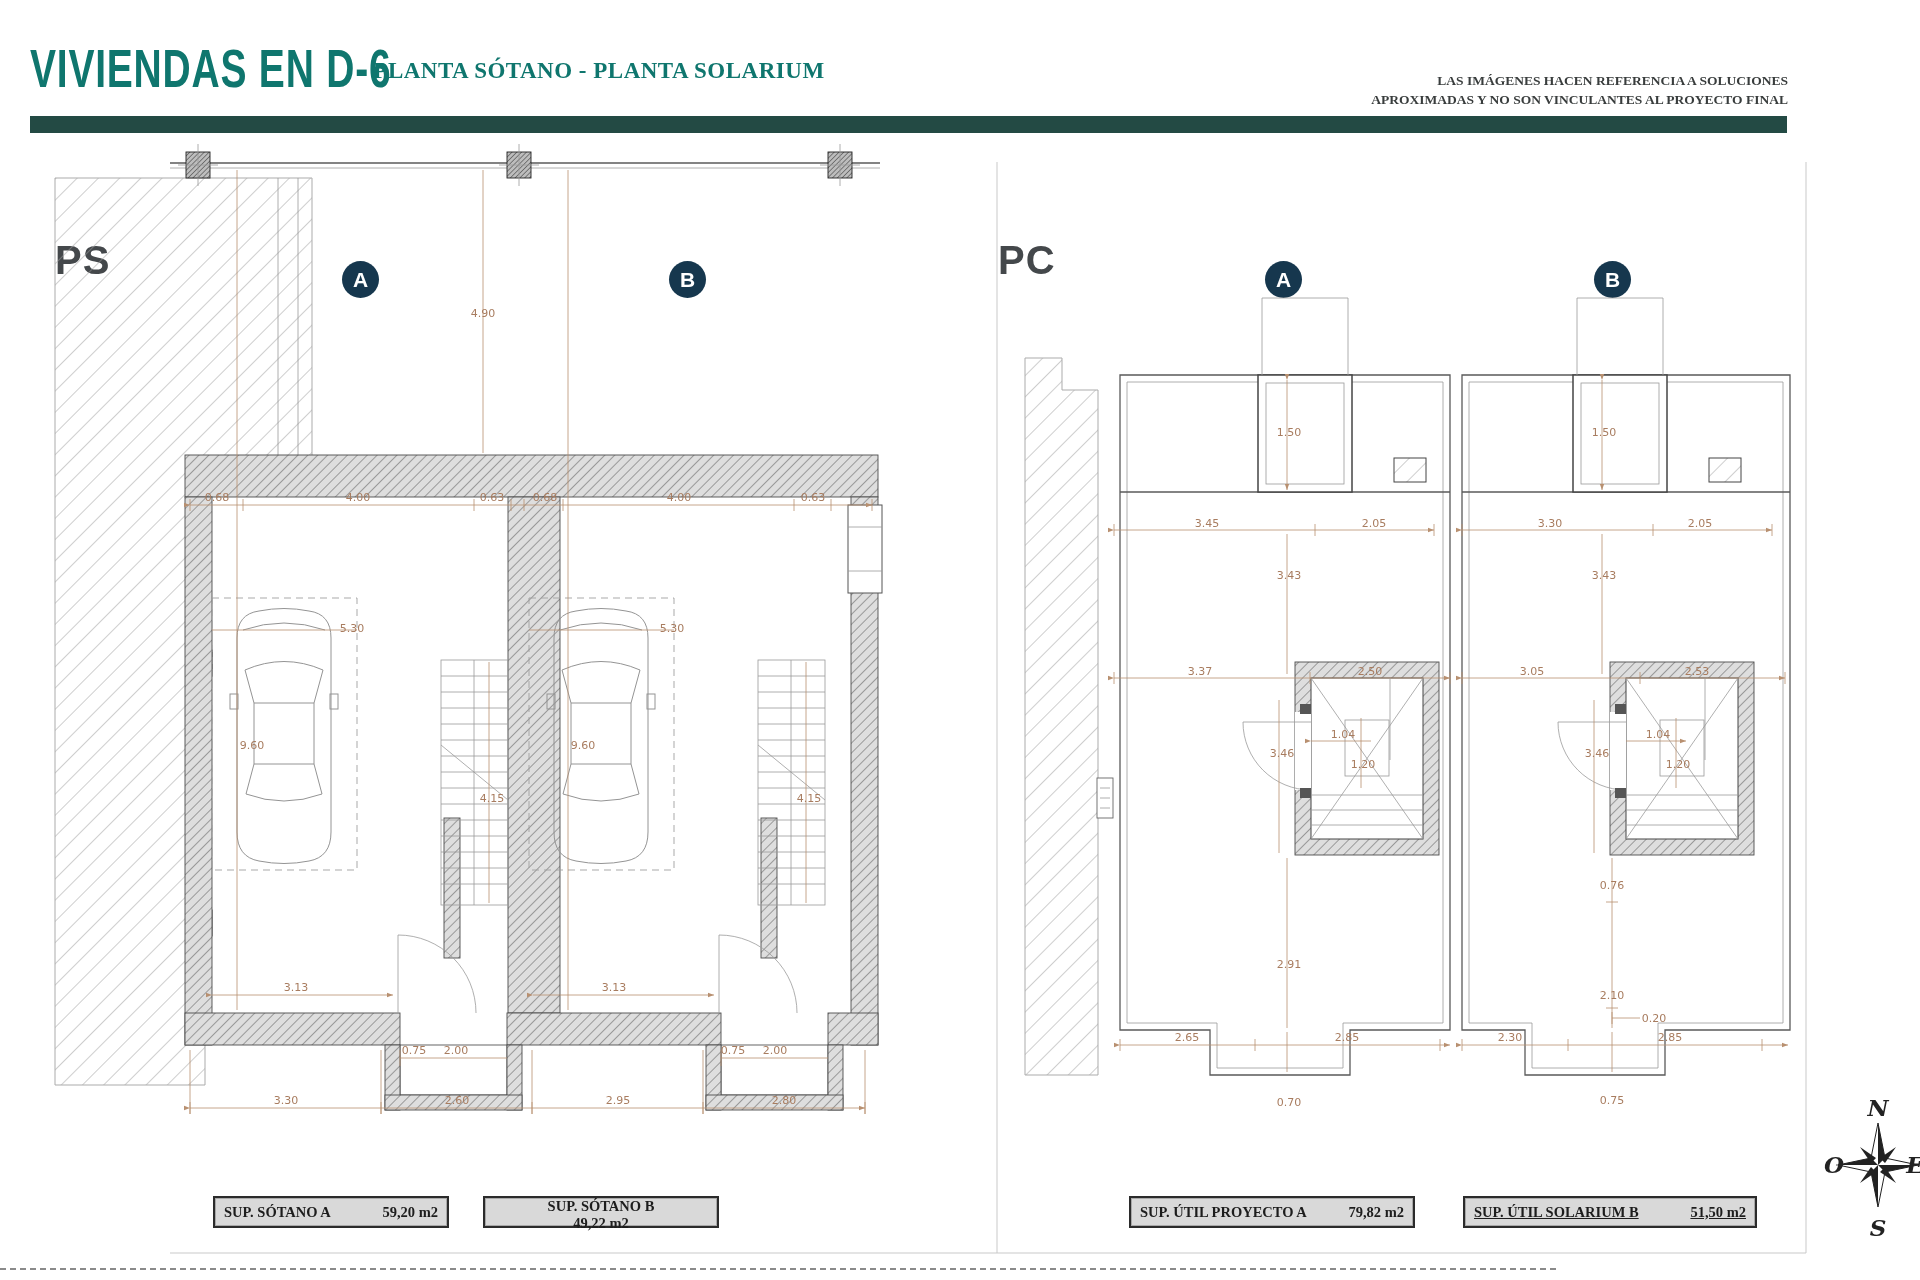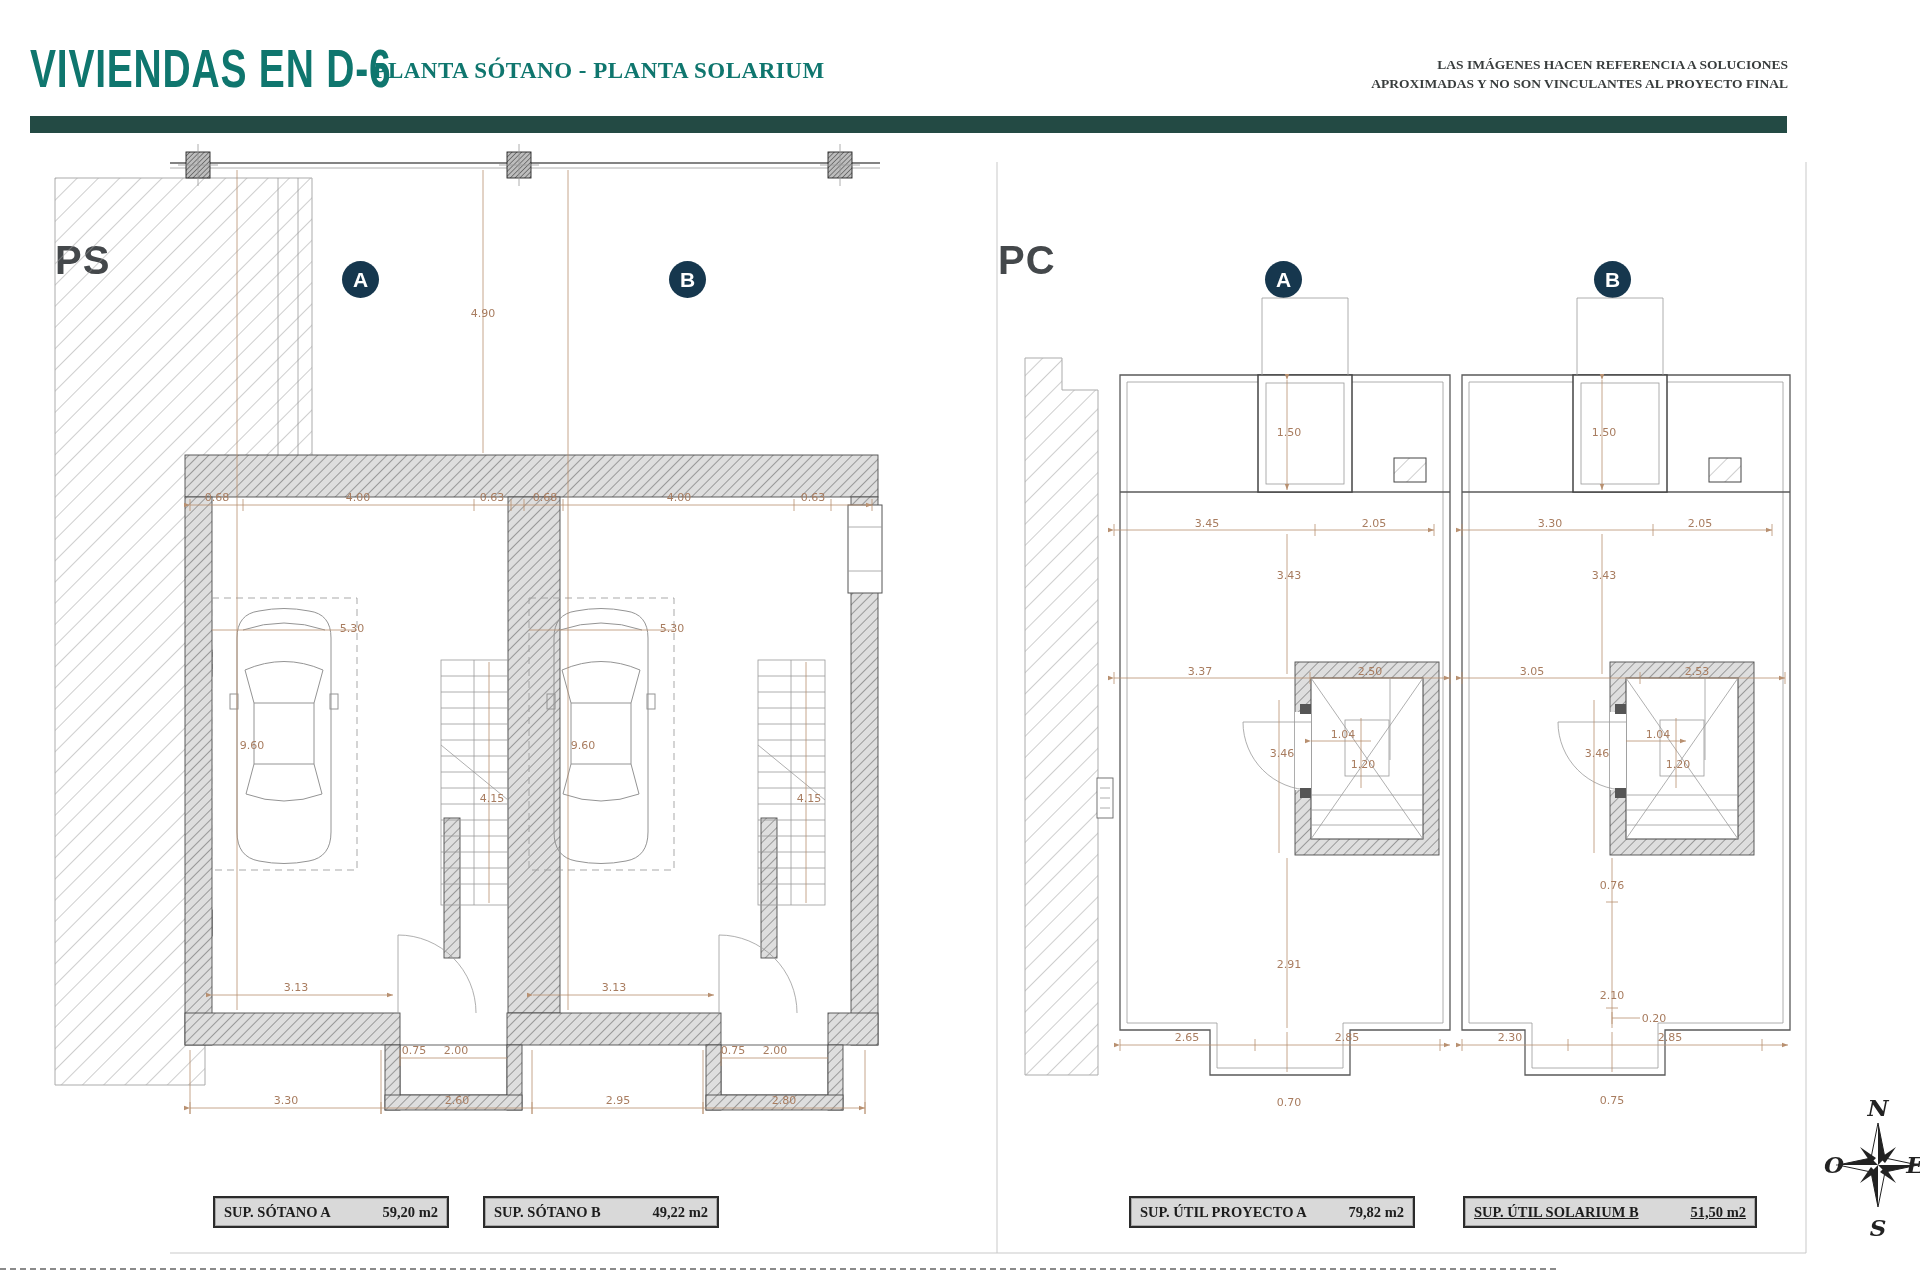--- a/index.html
+++ b/index.html
@@ -2,21 +2,21 @@
 <html><head>
 <meta charset="utf-8">
 <style>
   html,body{margin:0;padding:0;background:#fff;font-family:"Liberation Sans",sans-serif;}
   #stage{position:relative;width:1920px;height:1280px;background:#ffffff;overflow:hidden;}
 
   
   .hdr-title{position:absolute;left:30px;top:42px;display:flex;align-items:center;color:#0f766e;}
   .hdr-title .main{font-weight:bold;font-size:50px;letter-spacing:1px;transform:scaleX(0.78) scaleY(1.08);transform-origin:left bottom;white-space:nowrap;}
   .hdr-title .sub{font-family:"Liberation Serif",serif;font-weight:bold;font-size:23px;margin-left:-120px;white-space:nowrap;letter-spacing:0.5px;}
-  .disclaimer{position:absolute;right:132px;top:56px;text-align:right;font-family:"Liberation Serif",serif;font-weight:bold;font-size:13.5px;line-height:1.4;color:#393d3d;}
+  .disclaimer{position:absolute;right:132px;top:72px;text-align:right;font-family:"Liberation Serif",serif;font-weight:bold;font-size:13.5px;line-height:1.4;color:#393d3d;}
   .tealbar{position:absolute;left:30px;top:116px;width:1757px;height:17px;background:#234a44;}
 
   
   .plan-label{position:absolute;font-weight:bold;font-size:40px;color:#44484b;letter-spacing:1px;
     text-shadow:0 0 4px #fff,0 0 6px #fff,0 0 8px #fff;margin-top:38px;}
   .badge{position:absolute;width:37px;height:37px;border-radius:50%;background:#16374e;color:#fff;
     display:flex;align-items:center;justify-content:center;font-weight:bold;font-size:21px;}
 
   
   .areabox{position:absolute;height:28px;background:#d9d9d9;border:2px solid #2b2b2b;
@@ -328,21 +328,21 @@
       <text x="1878" y="1236" style="font:bold italic 23px 'DejaVu Serif',serif;fill:#222;">S</text>
       <text x="1915" y="1173" style="font:bold italic 23px 'DejaVu Serif',serif;fill:#222;">E</text>
       <text x="1834" y="1173" style="font:bold italic 23px 'DejaVu Serif',serif;fill:#222;">O</text>
     </g>
   </svg>
 
   <div class="areabox" style="left:213px;top:1196px;width:214px;">
     <span>SUP. SÓTANO A</span>
     <span>59,20 m2</span>
   </div>
-  <div class="areabox" style="left:483px;top:1196px;width:214px;">
+  <div class="areabox" style="left:483px;top:1196px;width:214px;flex-direction:column;">
     <span>SUP. SÓTANO B</span>
     <span>49,22 m2</span>
   </div>
   <div class="areabox" style="left:1129px;top:1196px;width:264px;">
     <span>SUP. ÚTIL PROYECTO A</span>
     <span>79,82 m2</span>
   </div>
   <div class="areabox" style="left:1463px;top:1196px;width:272px;text-decoration:underline;">
     <span>SUP. ÚTIL SOLARIUM B</span>
     <span>51,50 m2</span>

